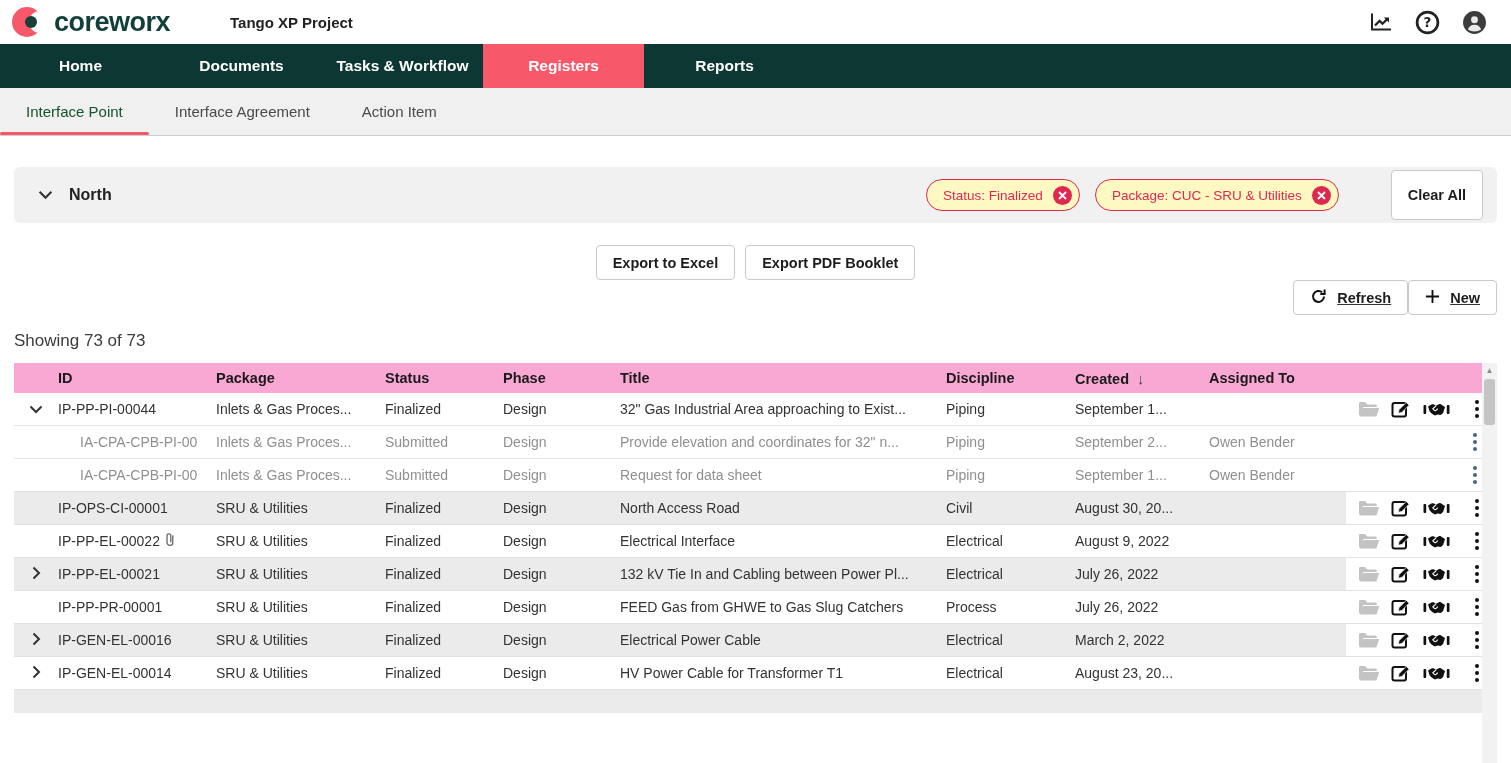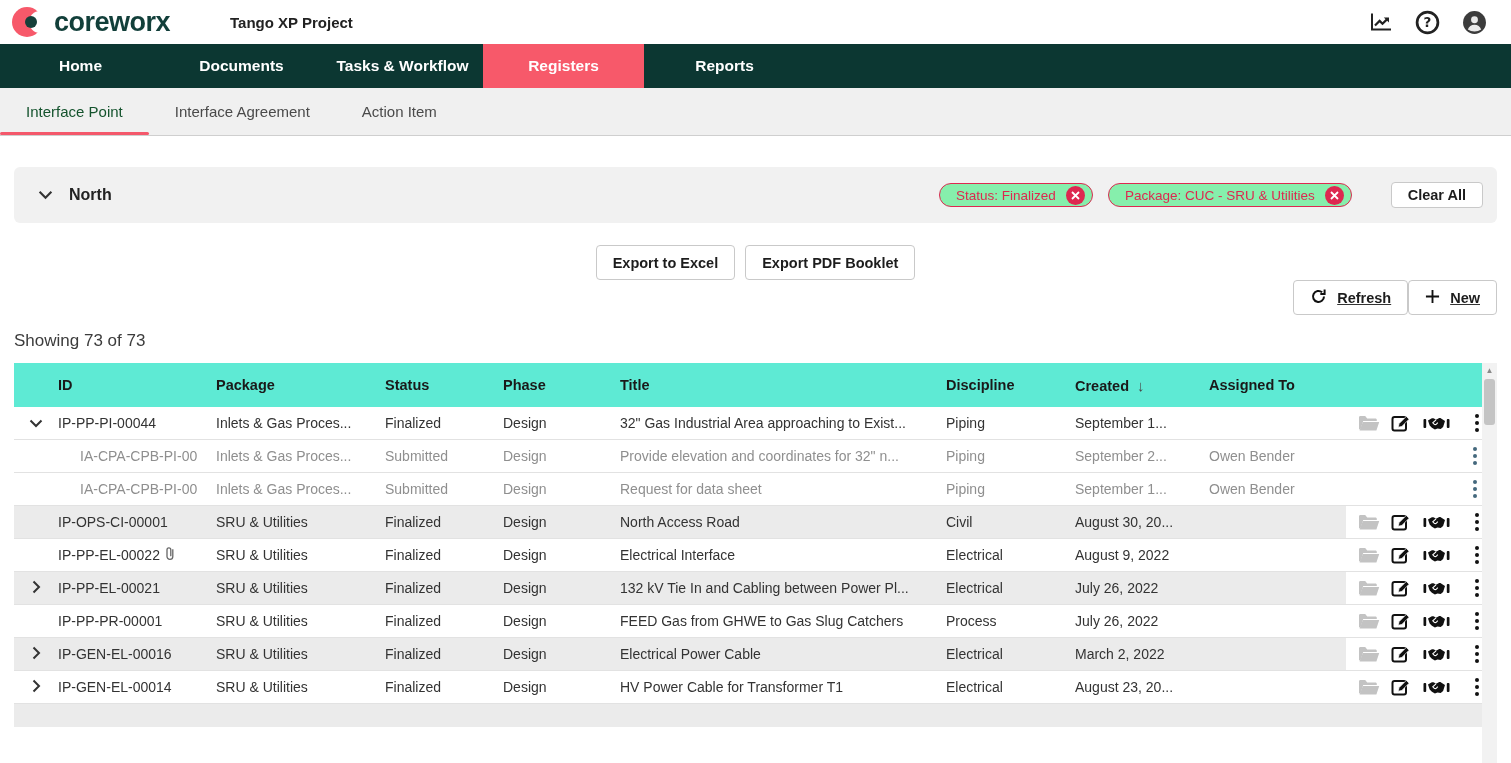--- a/index.html
+++ b/index.html
@@ -33,43 +33,43 @@
     background:#f4586b; border-radius:2px; }
 
   main { padding:0 14px; }
 
   
   .search-panel { margin-top:31px; height:56px; background:#f1f1f1; border-radius:6px;
     display:flex; align-items:center; padding:0 14px 0 24px; }
   .search-toggle { display:flex; align-items:center; gap:16px; cursor:pointer; }
   .search-label { font-size:16px; font-weight:bold; color:#222; }
   .chips { margin-left:auto; display:flex; align-items:center; gap:15px; }
-  .chip { height:24px; border:1px solid #dd2850; border-radius:16px; background:#86efac;
+  .chip { height:32px; border:1px solid #dd2850; border-radius:16px; background:#fef9c3;
     color:#dd2850; font-size:13.5px; display:flex; align-items:center; gap:10px;
     padding:0 7px 0 16px; cursor:default; }
   .chip-close { width:19px; height:19px; border-radius:50%; background:#dd2850;
     display:flex; align-items:center; justify-content:center; cursor:pointer; flex:none; }
   .btn { height:35px; background:#fff; border:1px solid #c9c9c9; border-radius:4px;
     font-size:14.5px; font-weight:600; color:#1d1d1d; padding:0 16px;
     display:flex; align-items:center; gap:10px; cursor:pointer;
     font-family:"Liberation Sans","DejaVu Sans",sans-serif; }
-  .clear-all { margin-left:24px; height:26px; }
+  .clear-all { margin-left:37px; height:50px; }
 
   
   .toolbar { margin-top:22px; display:flex; align-items:center;flex-direction:column; }
   .toolbar .left { display:flex; gap:10px; }
   .toolbar .right { margin-left:auto; display:flex; gap:0;text-decoration:underline; }
 
   .showing { margin-top:16px; font-size:17px; color:#3c3c3c; }
 
   
   .table { margin-top:12px; position:relative; }
   .grid-row { display:grid;
     grid-template-columns:36px 158px 169px 118px 117px 326px 129px 134px 145px 1fr; }
-  .thead { height:44px; background:#5eead4; align-items:center;
+  .thead { height:30px; background:#f9a8d4; align-items:center;
     font-weight:bold; font-size:14.5px; color:#1a1a1a; }
   .cell { padding-left:8px; white-space:nowrap; overflow:hidden; }
   .sort-arrow { font-weight:normal; color:#4a4a4a; margin-left:8px; font-size:15px; }
 
   .row { height:33px; align-items:center; font-size:14px; color:#333;
     border-bottom:1px solid #e2e2e2; background:#fff; }
   .row.striped { background:#ebebeb; }
   .row.child { color:#8f8f8f; }
   .row.child .c-id { padding-left:30px; }
   .c-expander { display:flex; justify-content:center; align-items:center; cursor:pointer; }

